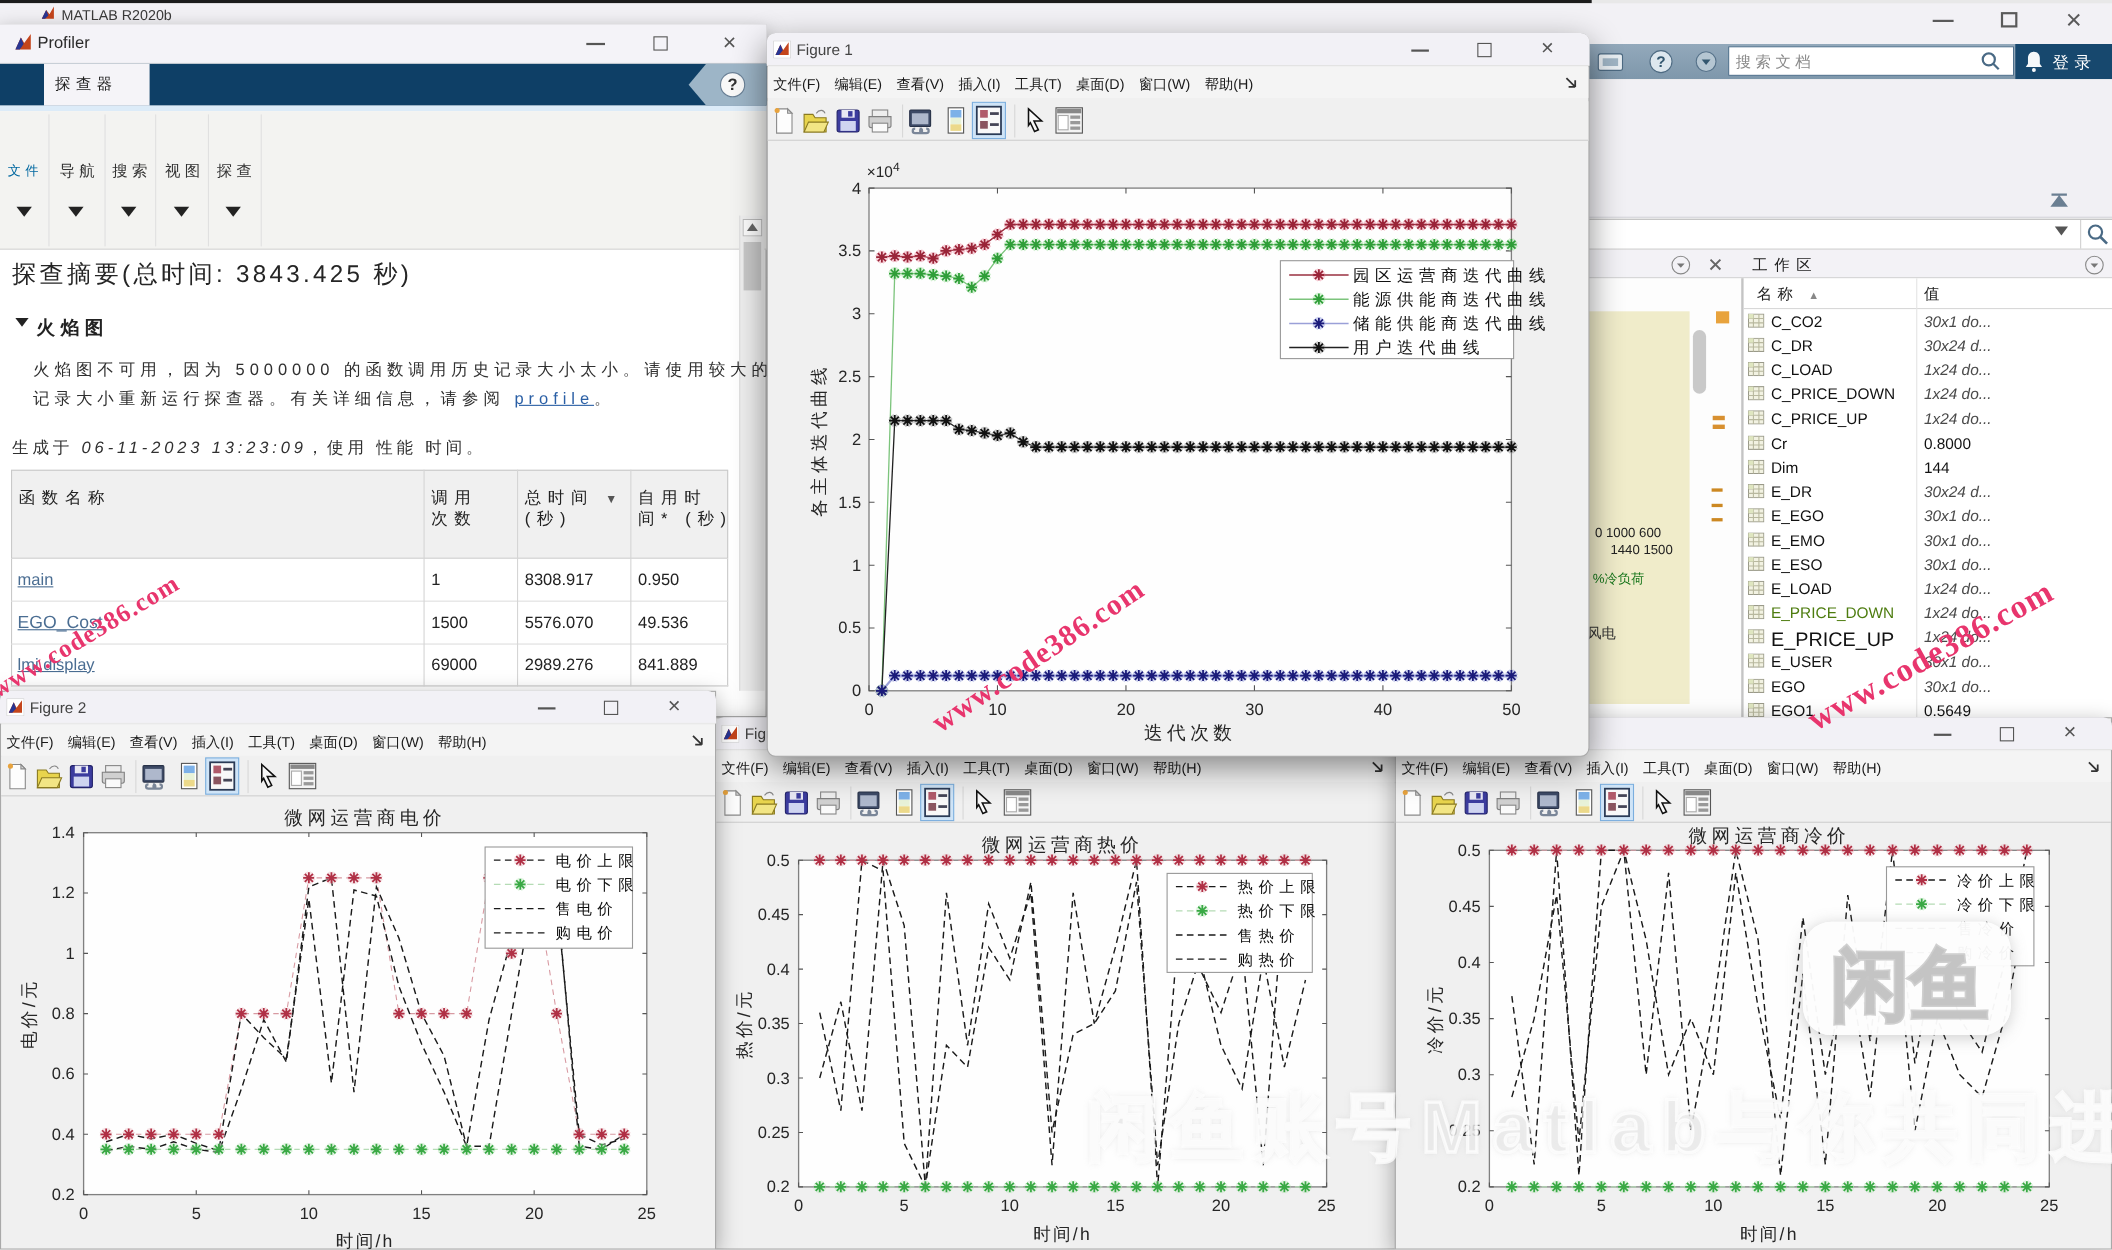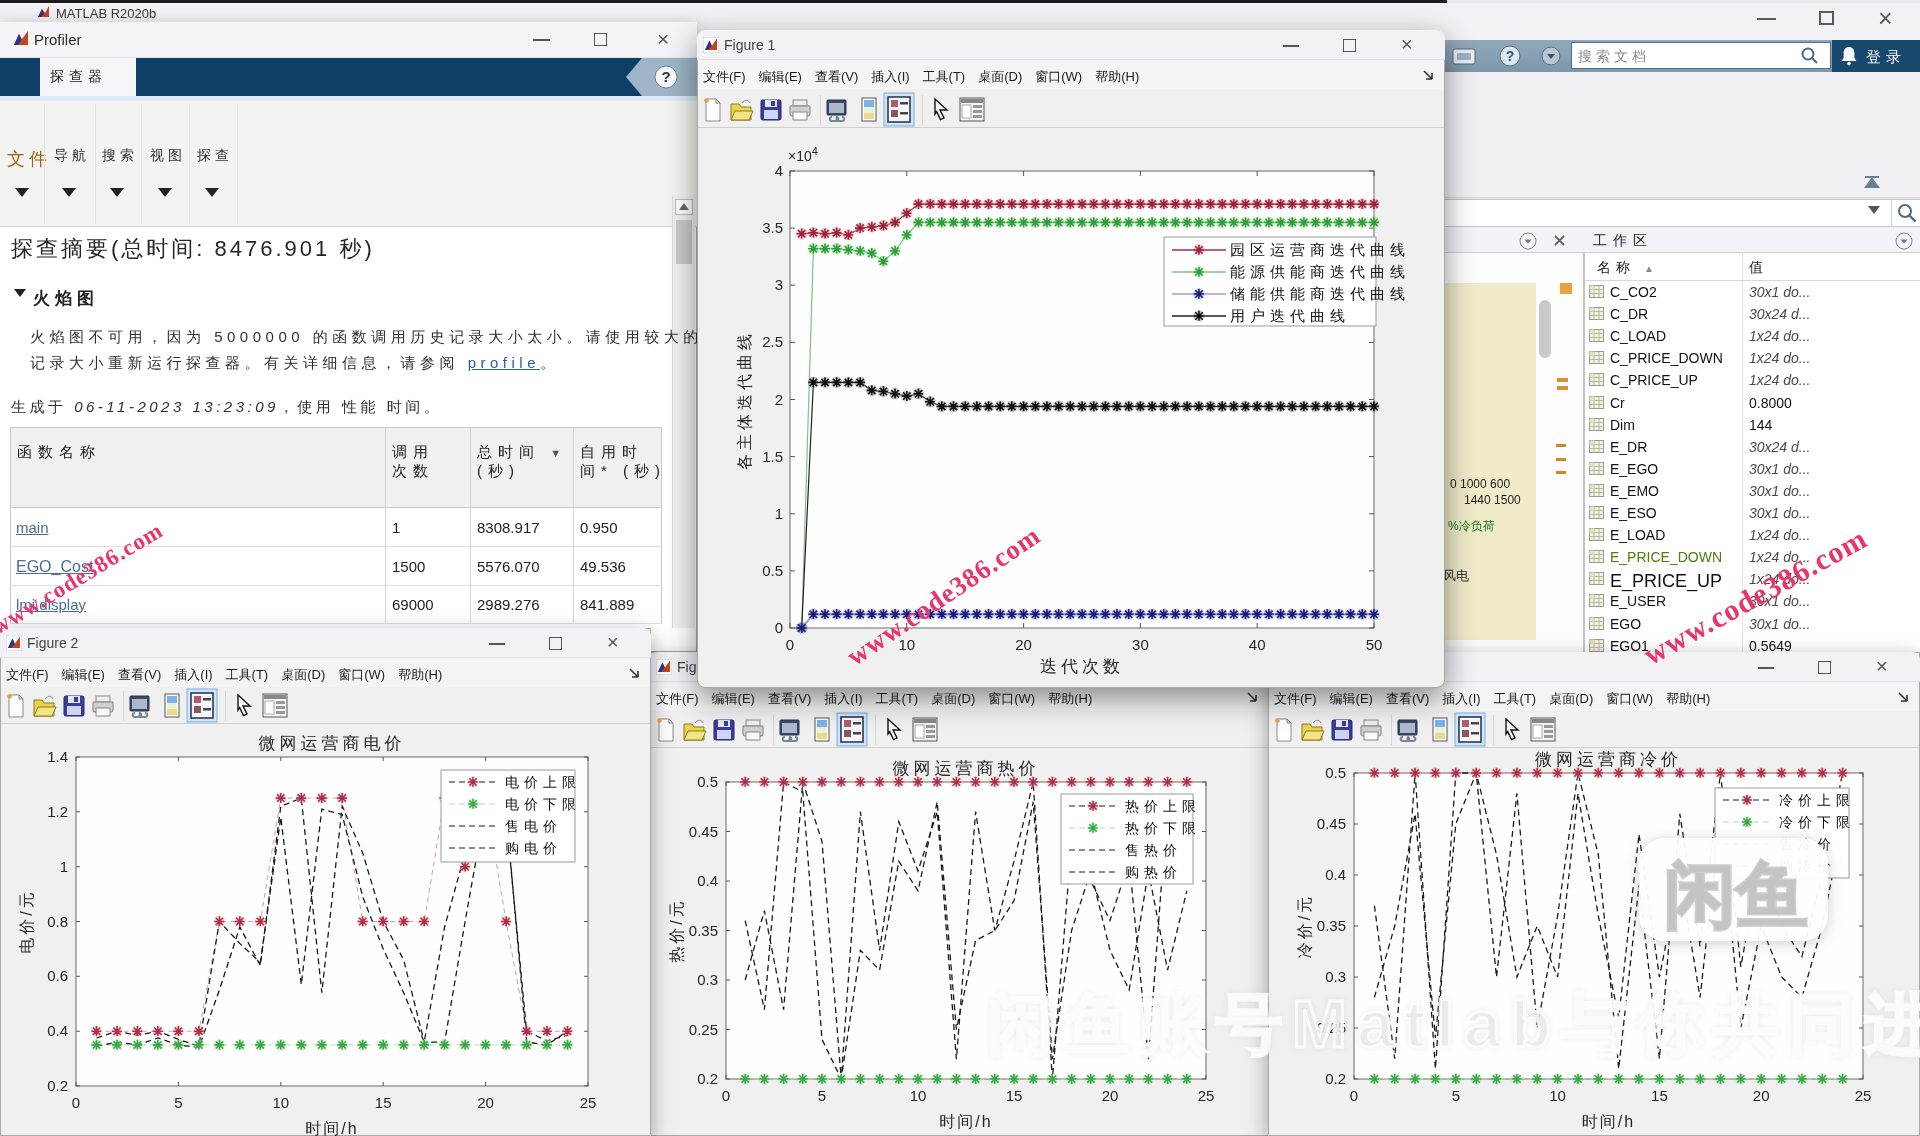--- a/index.html
+++ b/index.html
@@ -246,42 +246,42 @@
 <div class="a" style="left:-2px;top:58px;width:699px;height:38px;background:#0e3f66;z-index:11"></div>
 <div class="a" style="left:40px;top:58px;width:96px;height:38px;background:#f5f4f8;z-index:12"></div>
 <div class="a" style="left:50px;top:68px;font-size:14px;letter-spacing:5px;color:#222;z-index:13">探查器</div>
 <svg class="a" style="left:622px;top:58px;z-index:12" width="75" height="38">
     <polygon points="20,0 75,0 75,38 20,38 4,19" fill="#9db5c7"></polygon>
     <circle cx="44" cy="19" r="11" fill="#f8f8f8" stroke="#6a8096"></circle>
     <text x="44" y="24" font-size="15" font-weight="bold" fill="#333" text-anchor="middle">?</text>
   </svg>
 <div class="a" style="left:-2px;top:96px;width:699px;height:5px;background:#dcebf8;z-index:11"></div>
 <div class="a" style="left:-2px;top:101px;width:699px;height:126px;background:#f3f3f1;border-bottom:1px solid #d5d5d5;z-index:11"></div>
-<div class="a" style="left:7px;top:147px;font-size:18px;letter-spacing:4px;color:#a16207;z-index:12">文件</div>
+<div class="a" style="left:7px;top:147px;font-size:12px;letter-spacing:4px;color:#0369a1;z-index:12">文件</div>
 <div class="a" style="left:15px;top:188px;width:0;height:0;border-left:7px solid transparent;border-right:7px solid transparent;border-top:9px solid #222;z-index:12"></div>
 <div class="a" style="left:54px;top:147px;font-size:14px;letter-spacing:4px;color:#333;z-index:12">导航</div>
 <div class="a" style="left:62px;top:188px;width:0;height:0;border-left:7px solid transparent;border-right:7px solid transparent;border-top:9px solid #222;z-index:12"></div>
 <div class="a" style="left:102px;top:147px;font-size:14px;letter-spacing:4px;color:#333;z-index:12">搜索</div>
 <div class="a" style="left:110px;top:188px;width:0;height:0;border-left:7px solid transparent;border-right:7px solid transparent;border-top:9px solid #222;z-index:12"></div>
 <div class="a" style="left:150px;top:147px;font-size:14px;letter-spacing:4px;color:#333;z-index:12">视图</div>
 <div class="a" style="left:158px;top:188px;width:0;height:0;border-left:7px solid transparent;border-right:7px solid transparent;border-top:9px solid #222;z-index:12"></div>
 <div class="a" style="left:197px;top:147px;font-size:14px;letter-spacing:4px;color:#333;z-index:12">探查</div>
 <div class="a" style="left:205px;top:188px;width:0;height:0;border-left:7px solid transparent;border-right:7px solid transparent;border-top:9px solid #222;z-index:12"></div>
 <div class="a" style="left:44px;top:104px;width:1px;height:120px;background:#e0e0e0;z-index:12"></div>
 <div class="a" style="left:95px;top:104px;width:1px;height:120px;background:#e0e0e0;z-index:12"></div>
 <div class="a" style="left:141px;top:104px;width:1px;height:120px;background:#e0e0e0;z-index:12"></div>
 <div class="a" style="left:189px;top:104px;width:1px;height:120px;background:#e0e0e0;z-index:12"></div>
 <div class="a" style="left:237px;top:104px;width:1px;height:120px;background:#e0e0e0;z-index:12"></div>
 <div class="a" style="left:672px;top:196px;width:23px;height:432px;background:#f0f0f0;border-left:1px solid #ddd;z-index:12"></div>
 <svg class="a" style="left:675px;top:199px;z-index:13" width="18" height="16">
     <rect x="0.5" y="0.5" width="17" height="15" fill="#fdfdfd" stroke="#bbb"></rect>
     <path d="M9 4l5 7H4z" fill="#666"></path>
   </svg>
 <div class="a" style="left:676px;top:220px;width:16px;height:44px;background:#c9c9c9;z-index:13"></div>
-<div class="a" style="left:11px;top:234px;font-size:22px;letter-spacing:3px;color:#252525;z-index:12">探查摘要(总时间: 8476.901 秒)</div>
+<div class="a" style="left:11px;top:234px;font-size:22px;letter-spacing:3px;color:#252525;z-index:12">探查摘要(总时间: 3843.425 秒)</div>
 <div class="a" style="left:14px;top:289px;width:0;height:0;border-left:6px solid transparent;border-right:6px solid transparent;border-top:8px solid #222;z-index:12"></div>
 <div class="a" style="left:33px;top:287px;font-size:17px;font-weight:bold;letter-spacing:5px;color:#222;z-index:12">火焰图</div>
 <div class="a" style="left:30px;top:324px;font-size:15px;letter-spacing:4.5px;color:#303030;line-height:26px;z-index:12">火焰图不可用，因为 5000000 的函数调用历史记录大小太小。请使用较大的历史<br>记录大小重新运行探查器。有关详细信息，请参阅 <span style="color:#2a5fa5;text-decoration:underline">profile</span>。</div>
 <div class="a" style="left:11px;top:398px;font-size:15px;letter-spacing:3.5px;color:#303030;z-index:12">生成于 <i>06-11-2023 13:23:09</i>，使用 性能 时间。</div>
 <div class="a" style="left:10px;top:427px;width:652px;height:81px;background:#f0f0f0;border:1px solid #c9c9c9;z-index:12"></div>
 <div class="a" style="left:17px;top:443px;font-size:15px;letter-spacing:6px;color:#222;z-index:13">函数名称</div>
 <div class="a" style="left:392px;top:443px;font-size:15px;letter-spacing:6px;color:#222;z-index:13">调用<br>次数</div>
 <div class="a" style="left:477px;top:443px;font-size:15px;letter-spacing:6px;color:#222;z-index:13">总时间 <span style="font-size:11px;color:#555">▼</span><br>(秒)</div>
 <div class="a" style="left:580px;top:443px;font-size:15px;letter-spacing:6px;color:#222;z-index:13">自用时<br>间* (秒)</div>
 <div class="a" style="left:10px;top:508px;width:652px;height:116px;background:#fff;border:1px solid #c9c9c9;border-top:none;z-index:12"></div>

